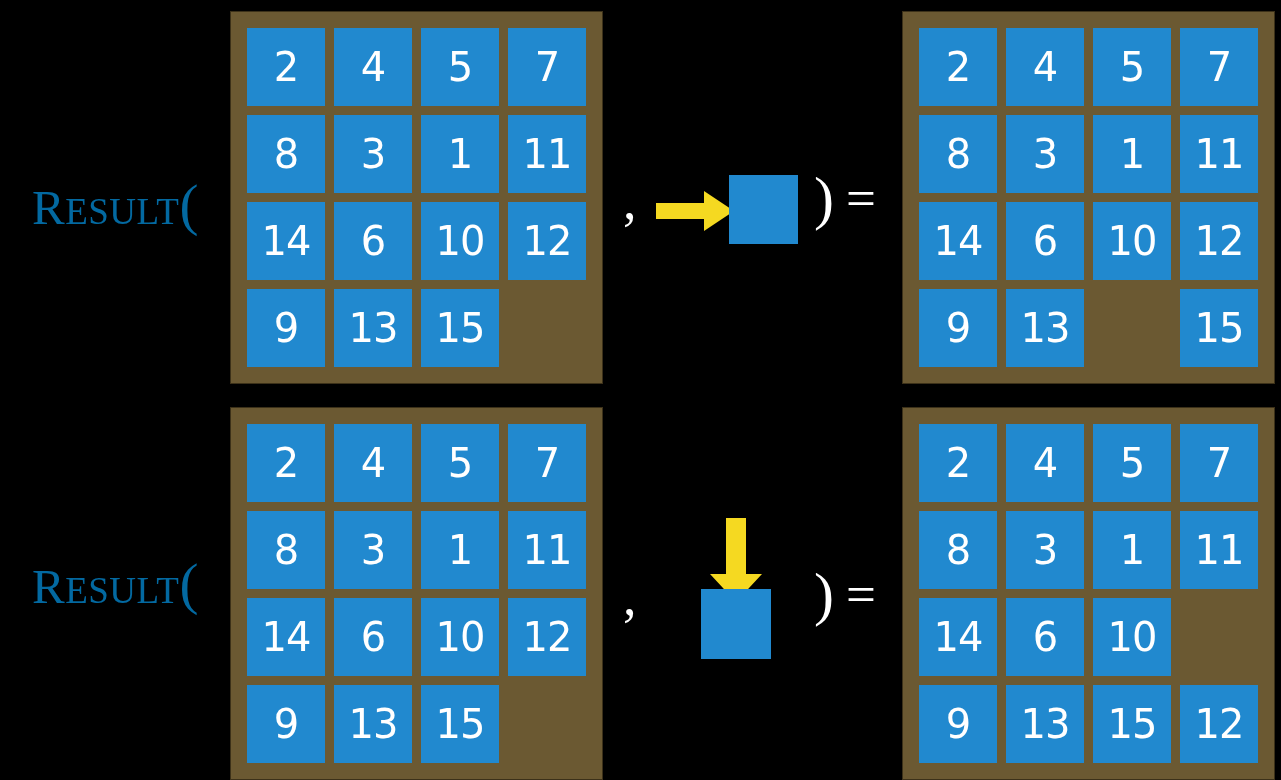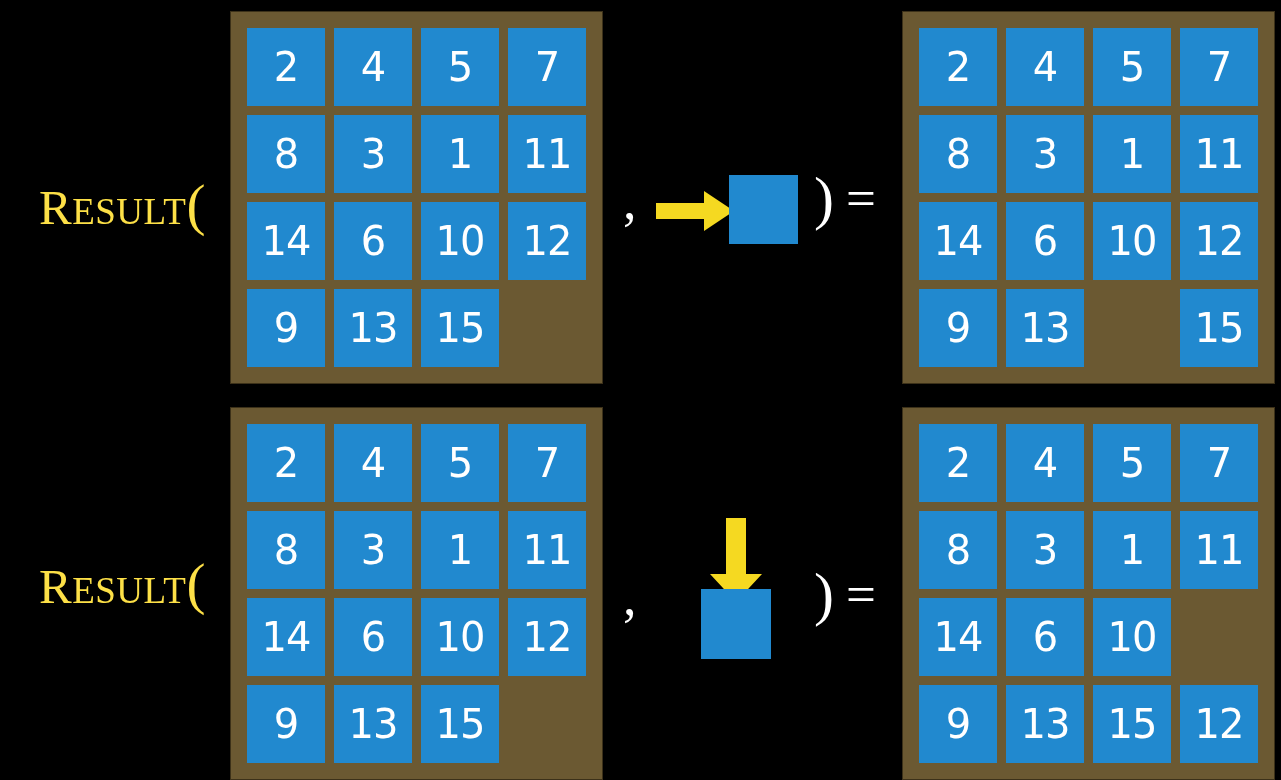--- a/index.html
+++ b/index.html
@@ -25,27 +25,26 @@
     position: absolute;
     left: 0;
     width: 1281px;
   }
   .eq-row.row-1 { top: 0px;   height: 392px; }
   .eq-row.row-2 { top: 396px; height: 384px; }
 
   
   .result-label {
     position: absolute;
-    color: #fde047;
+    color: #0369a1;
     font-family: "Liberation Serif", serif;
     font-weight: 400;
     white-space: nowrap;
     line-height: 1;
     letter-spacing: 0.5px;
-    margin-left: 7px;
   }
   .result-label .cap-first { font-size: 49px; }
   .result-label .cap-rest  { font-size: 37px; }
   .result-label .paren     { font-size: 57px; }
   .row-1 .result-label { left: 32px; top: 176px; }
   .row-2 .result-label { left: 32px; top: 555px; }
 
   
   .board {
     position: absolute;

